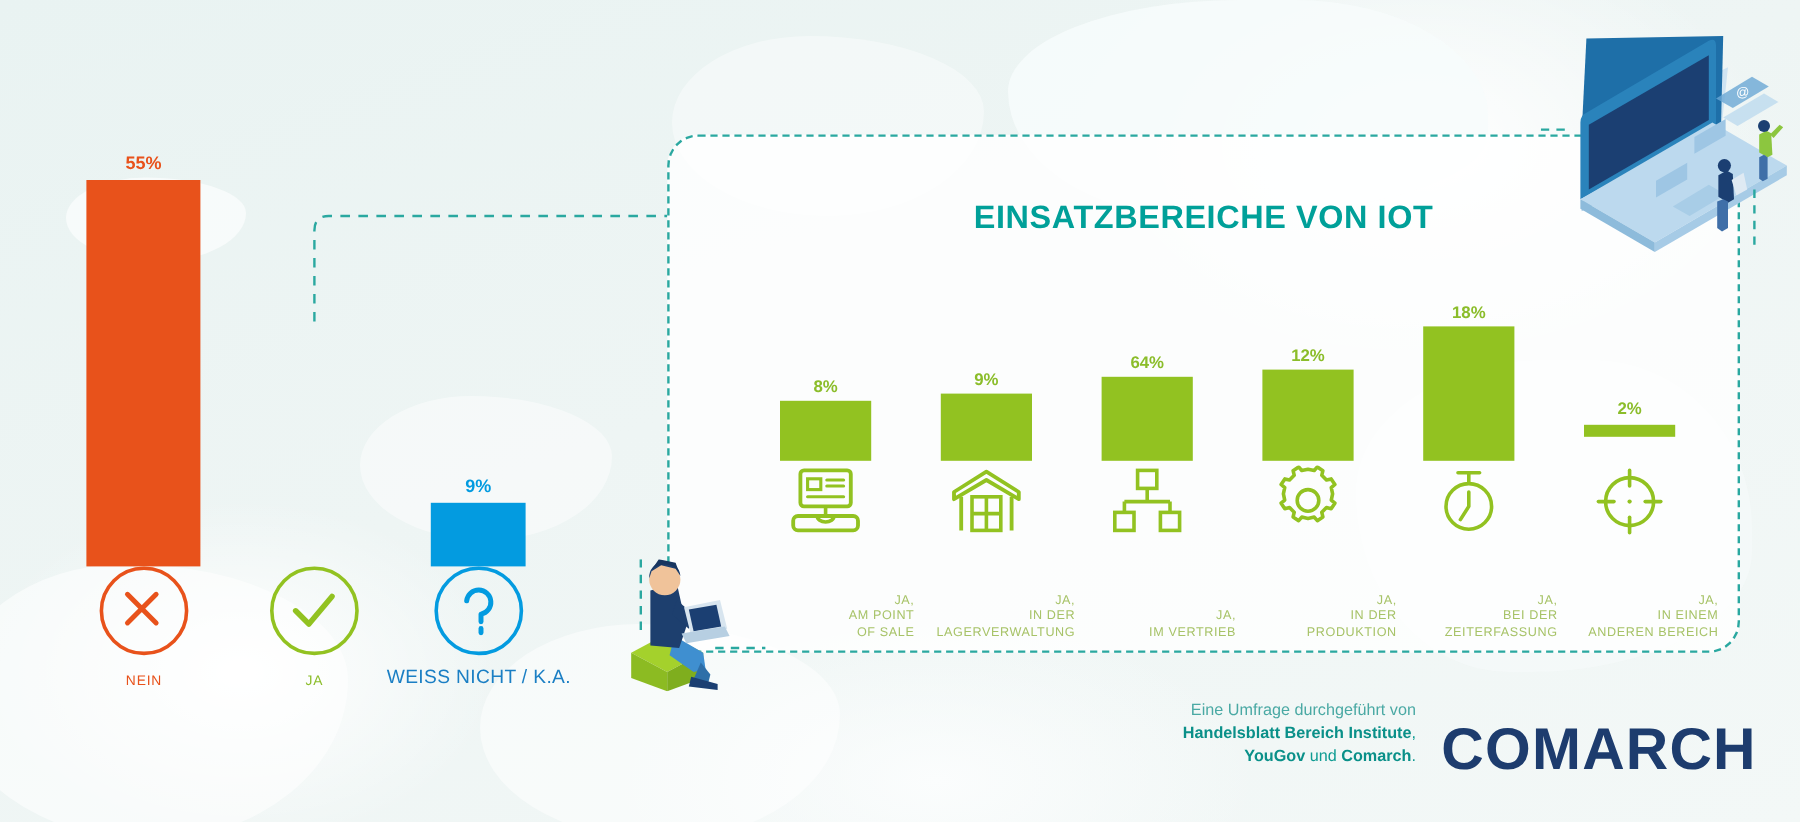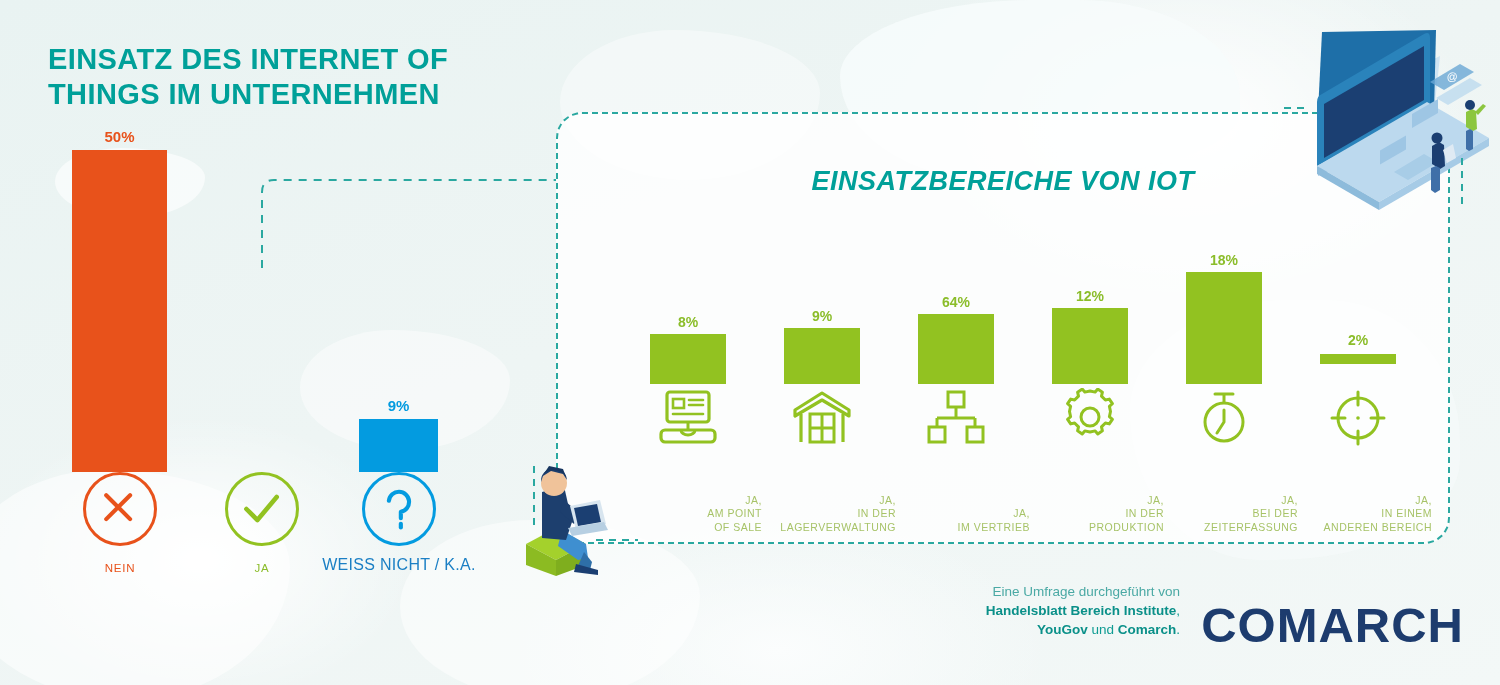--- a/index.html
+++ b/index.html
@@ -54,21 +54,20 @@
     width: 894px; height: 432px;
     background: rgba(255,255,255,.80);
     border: 2px dashed #2aa8a0;
     border-radius: 26px;
   }
   #panel-title {
     position: absolute; left: 0; right: 0; top: 52px;
     text-align: center; color: #00a099;
     font-size: 27px; font-weight: bold; letter-spacing: .5px;
     text-transform: uppercase;
-    font-style: italic;
   }
   #rbars { position: absolute; left: 18px; right: 18px; top: 120px; height: 300px; }
   .rcol { position: absolute; bottom: 0; width: 136px; text-align: center; }
   .rval { position: absolute; left: 0; width: 100%;
           font-size: 14px; font-weight: bold; color: #8bbd2a; }
   .rrect { position: absolute; background: #92c221; left: 50%; transform: translateX(-50%); }
   .ricon { position: absolute; bottom: 88px; left: 50%; transform: translateX(-50%);
            width: 62px; height: 58px; }
   .rcap { position: absolute; bottom: 0; left: -6px; right: -6px;
           font-size: 10.5px; line-height: 13.5px; letter-spacing: .5px;
@@ -96,31 +95,30 @@
 <div id="stage">
 
   <div class="mapblob" style="left:55px;  top:148px; width:150px; height:70px;"></div>
   <div class="mapblob" style="left:300px; top:330px; width:210px; height:120px; opacity:.45;"></div>
   <div class="mapblob" style="left:-40px; top:470px; width:330px; height:230px; opacity:.55;"></div>
   <div class="mapblob" style="left:400px; top:520px; width:300px; height:180px; opacity:.5;"></div>
   <div class="mapblob2" style="left:840px; top:0px;   width:400px; height:180px;"></div>
   <div class="mapblob2" style="left:1130px;top:300px; width:330px; height:260px; opacity:.5;"></div>
   <div class="mapblob" style="left:560px; top:30px;  width:260px; height:150px; opacity:.4;"></div>
 
-  <div id="headline">Einsatz des Internet of Things im Unternehmen</div>
 
   <svg id="connector" viewBox="0 0 1500 685">
     <path d="M 262 268 L 262 192 Q 262 180 274 180 L 556 180" fill="none" stroke="#2aa8a0" stroke-width="2" stroke-dasharray="8 7" stroke-linecap="butt"></path>
     <path d="M 556 545 L 625 545 Q 634 545 634 536 L 634 500" fill="none" stroke="#2aa8a0" stroke-width="2" stroke-dasharray="8 7" opacity="0"></path>
   </svg>
 
   <div id="left-chart">
 
     <div class="lbar-col" style="left:32px; width:95px; height:322px;">
-      <div class="lbar-val" style="color:#e8521b;">50%</div>
+      <div class="lbar-val" style="color:#e8521b;">55%</div>
       <div class="lbar-rect" style="height:322px; background:#e8521b;"></div>
     </div>
     <div class="lbadge" style="left:80px; border-color:#e8521b;">
       <svg viewBox="0 0 74 74" width="68" height="68" style="display:block;">
         <path d="M22 22 L48 48 M48 22 L22 48" stroke="#e8521b" stroke-width="4.5" fill="none" stroke-linecap="round"></path>
       </svg>
     </div>
     <div class="lcap" style="left:80px; color:#e8521b;">Nein</div>
 
     <div class="lbadge" style="left:222px; border-color:#92c221;">

